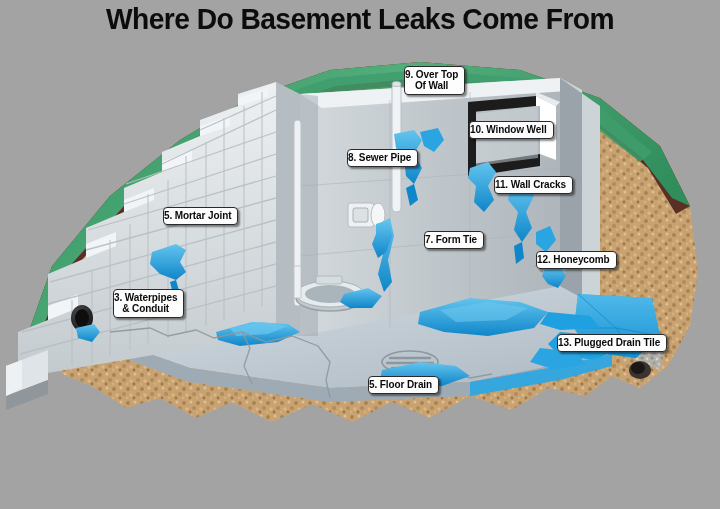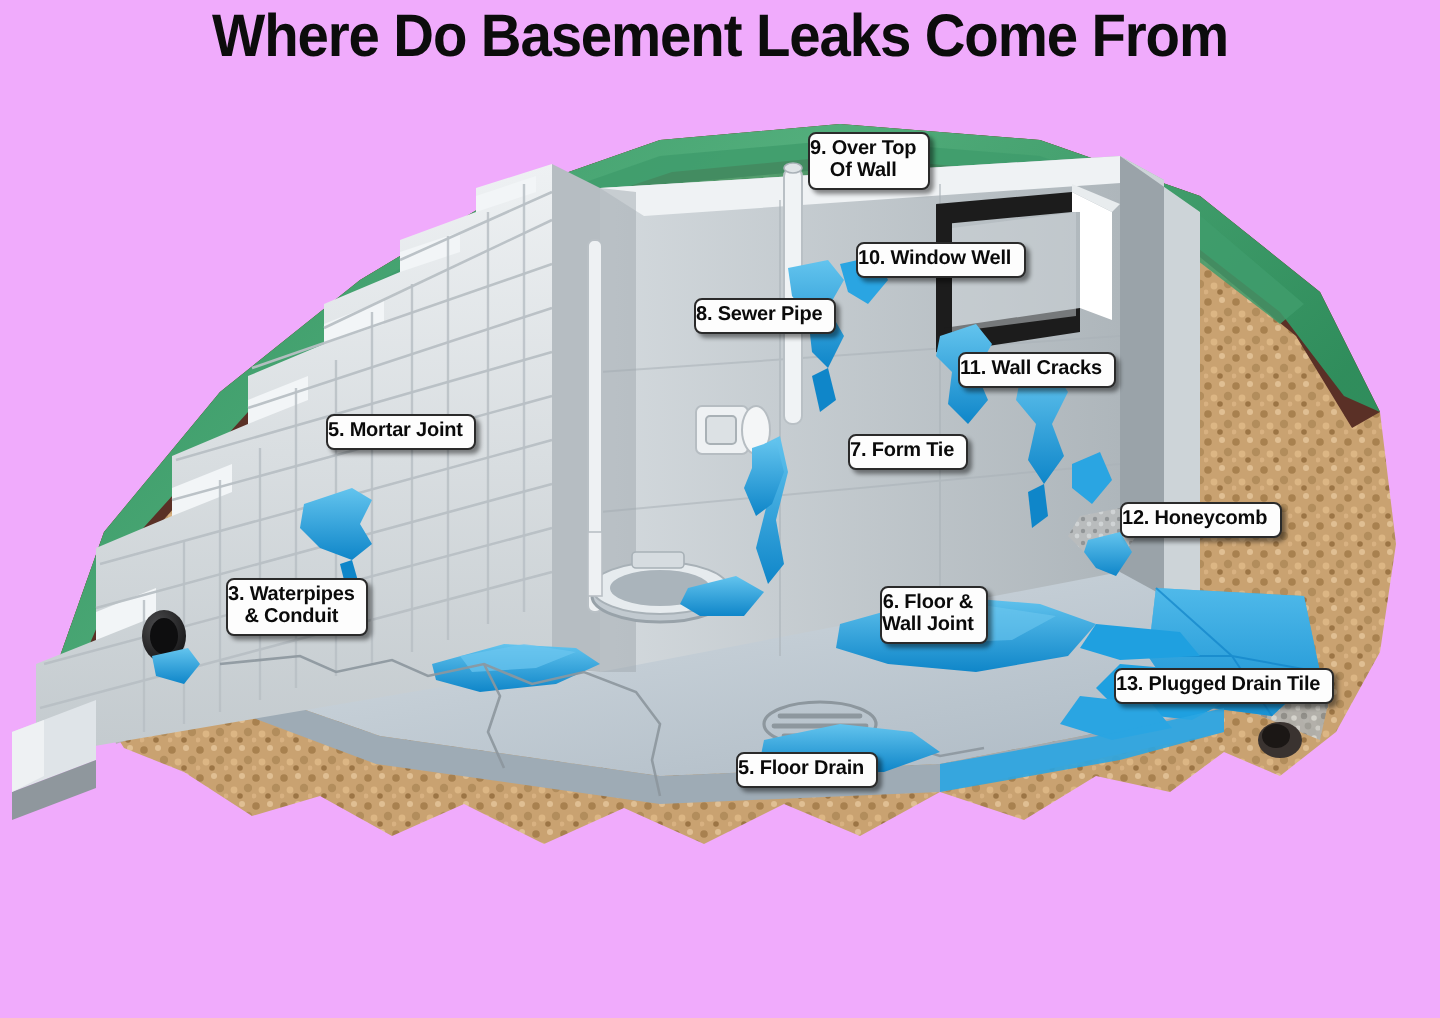--- a/index.html
+++ b/index.html
@@ -1,20 +1,20 @@
 <!DOCTYPE html>
 <html><head>
 <meta charset="utf-8">
 <style>
   html,body{margin:0;padding:0;background:#ffffff;}
   body{
     width:720px;height:509px;position:relative;overflow:hidden;
     font-family:"Liberation Sans","DejaVu Sans",sans-serif;
   }
-  #stage{position:absolute;inset:0;background:#f0abfc;}
+  #stage{position:absolute;inset:0;background:#a3a3a3;}
 
   
   #title{
     position:absolute;left:0;top:2px;width:720px;text-align:center;
     font-size:30px;font-weight:bold;color:#0c0c0c;
     letter-spacing:-0.6px;line-height:34px;
     font-family:"Liberation Sans","DejaVu Sans",sans-serif;
     transform:scaleX(0.94);transform-origin:center top;
     white-space:nowrap;
   }
@@ -324,47 +324,43 @@
     <span>3. Waterpipes</span>
     <span class="l2">&amp; Conduit</span>
   </div>
 
 
 
   <div class="callout" style="left:368px;top:376px;">
     <span>5. Floor Drain</span>
   </div>
 
-  <div class="callout" style="left:440px;top:293px;">
-    <span>6. Floor &amp;</span>
-    <span class="l2">Wall Joint</span>
-  </div>
-
-  <div class="callout" style="left:424px;top:217px;text-align:center;">
+
+  <div class="callout" style="left:424px;top:231px;text-align:center;">
     <span>7. Form Tie</span>
   </div>
 
   <div class="callout" style="left:347px;top:149px;">
     <span>8. Sewer Pipe</span>
   </div>
 
   <div class="callout" style="left:404px;top:66px;">
     <span>9. Over Top</span>
     <span class="l2">Of Wall</span>
   </div>
 
-  <div class="callout" style="left:428px;top:121px;">
+  <div class="callout" style="left:469px;top:121px;">
     <span>10. Window Well</span>
   </div>
 
-  <div class="callout" style="left:479px;top:176px;">
+  <div class="callout" style="left:494px;top:176px;">
     <span>11. Wall Cracks</span>
   </div>
 
-  <div class="callout" style="left:560px;top:251px;">
+  <div class="callout" style="left:536px;top:251px;">
     <span>12. Honeycomb</span>
   </div>
 
   <div class="callout" style="left:557px;top:334px;">
     <span>13. Plugged Drain Tile</span>
   </div>
 
 </div>
 
 </body></html>

